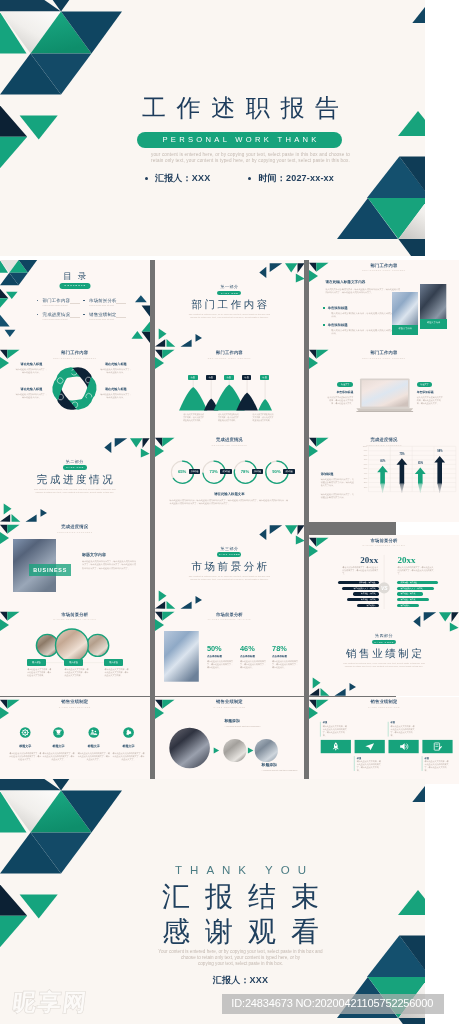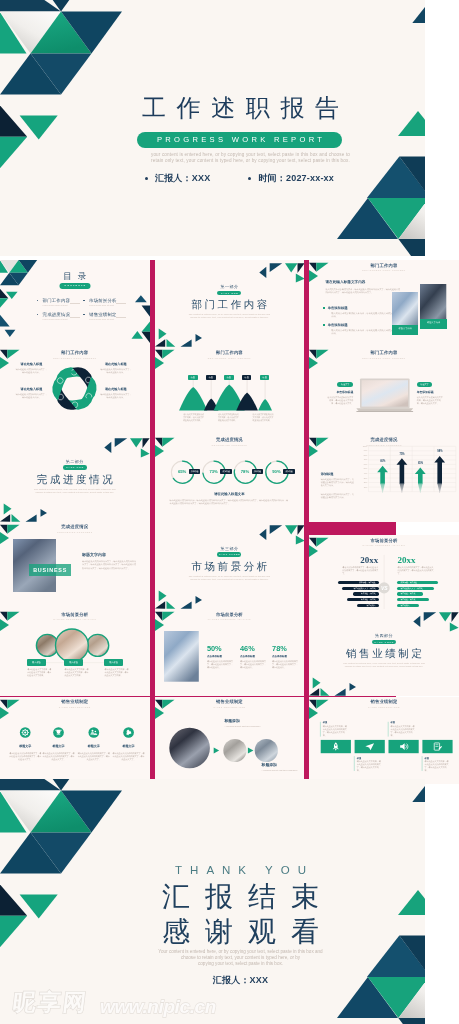--- a/index.html
+++ b/index.html
@@ -20,21 +20,21 @@
   .cov-meta span{display:flex;align-items:center;gap:7px;}
   .dot{width:3px;height:3px;border-radius:50%;background:#23405e;display:inline-block;flex:none;}
 
   .ty-en{position:absolute;width:459px;left:11px;text-align:center;top:85px;font-size:11.5px;line-height:12px;letter-spacing:8px;text-indent:8px;color:#4b7c84;}
   .ty-l1{position:absolute;width:459px;left:11px;text-align:center;top:103px;font-family:"Liberation Serif",serif;font-size:28px;line-height:29px;letter-spacing:15px;text-indent:15px;color:#20405e;}
   .ty-l2{position:absolute;width:459px;left:11px;text-align:center;top:138px;font-family:"Liberation Serif",serif;font-size:28px;line-height:29px;letter-spacing:15px;text-indent:15px;color:#20405e;}
   .ty-sub{position:absolute;width:459px;left:11px;text-align:center;top:170px;font-size:4.6px;color:#c3b8b0;line-height:6.1px;}
   .ty-meta{position:absolute;width:459px;left:11px;text-align:center;top:195px;font-size:9px;font-weight:bold;color:#23405e;letter-spacing:0.2px;}
 
   
-  .grid{position:absolute;left:0;top:260px;width:396px;height:524px;background:#be185d;}
+  .grid{position:absolute;left:0;top:260px;width:396px;height:524px;background:#737373;}
   .slide{position:absolute;width:149.6px;height:87.3px;background:#fdf7f4;overflow:hidden;}
   .slide svg.deco{position:absolute;left:0;top:0;overflow:visible;}
   .s-hdr{position:absolute;left:0;top:3.5px;width:100%;text-align:center;font-size:4.3px;line-height:4.6px;color:#3b5a77;font-weight:bold;letter-spacing:0.2px;}
   .s-hdr-sub{position:absolute;left:0;top:9.3px;width:100%;text-align:center;font-size:2.1px;line-height:2.6px;color:#d6cac2;letter-spacing:0.5px;}
 
   
   .wm{position:absolute;left:0;top:0;width:459px;height:1024px;pointer-events:none;}
   .wm-logo{position:absolute;left:13px;top:991px;font-size:23px;line-height:23px;font-weight:bold;color:#fcfaf8;letter-spacing:2px;
       -webkit-text-stroke:1.3px #e2ddd8;paint-order:stroke fill;transform:skewX(-7deg);font-family:"Liberation Sans",sans-serif;}
   .wm-site{position:absolute;left:100px;top:996.5px;font-size:19px;line-height:20px;font-weight:bold;font-style:italic;color:#fcfaf9;
@@ -89,21 +89,21 @@
         <polygon points="367.9,198 398,239 337,239" fill="#114866"></polygon>
         <polygon points="367.9,198 428.9,198 398.4,239" fill="#17a37c"></polygon>
         <polygon points="429,198 459.5,239 398.5,239" fill="url(#gSil)"></polygon>
         <polygon points="429,198 490,198 459.5,239" fill="#17a37c"></polygon>
         <polygon points="398.4,239 459.5,239 429,280" fill="#0f3c56"></polygon>
       </g>
       </g>
     </svg>
     <div class="txt">
       <div class="cov-title">工作述职报告</div>
-      <div class="cov-pill">PROGRESS WORK REPORT</div>
+      <div class="cov-pill">PERSONAL WORK THANK</div>
       <div class="cov-sub">
         <div>your content is entered here, or by copying your text, select paste in this box and choose to</div>
           <div>retain only text, your content is typed here, or by copying your text, select paste in this box.</div>
       </div>
       <div class="cov-meta">
         <span>
             <i class="dot"></i>
             <em style="font-style:normal">汇报人：XXX</em>
           </span>
         <span>
@@ -806,15 +806,15 @@
       <div class="ty-sub">
         <div>Your content is entered here, or by copying your text, select paste in this box and</div>
           <div>choose to retain only text, your content is typed here, or by</div>
           <div>copying your text, select paste in this box.</div>
       </div>
       <div class="ty-meta">汇报人：XXX</div>
     </div>
   </div>
   <div class="wm">
     <div class="wm-logo">昵享网</div>
-    <div class="wm-site">www.nipic.cn</div>
+    <div class="wm-id">ID:24834673 NO:20200421105752256000</div>
   </div>
 </div>
 
 </body></html>

